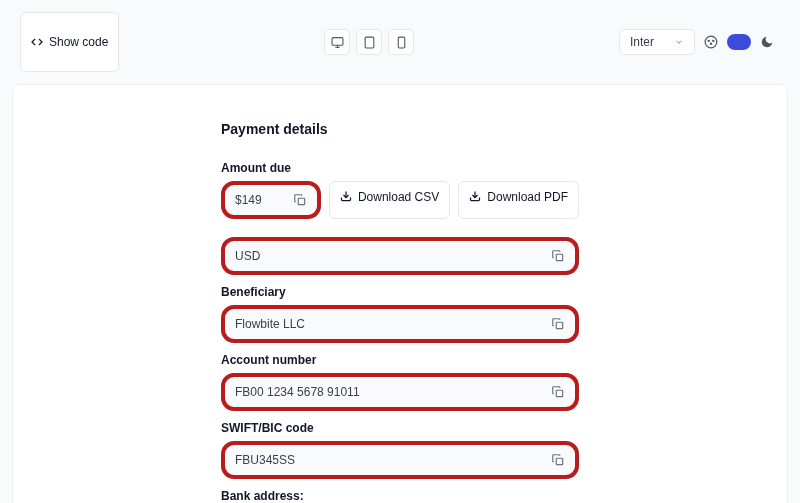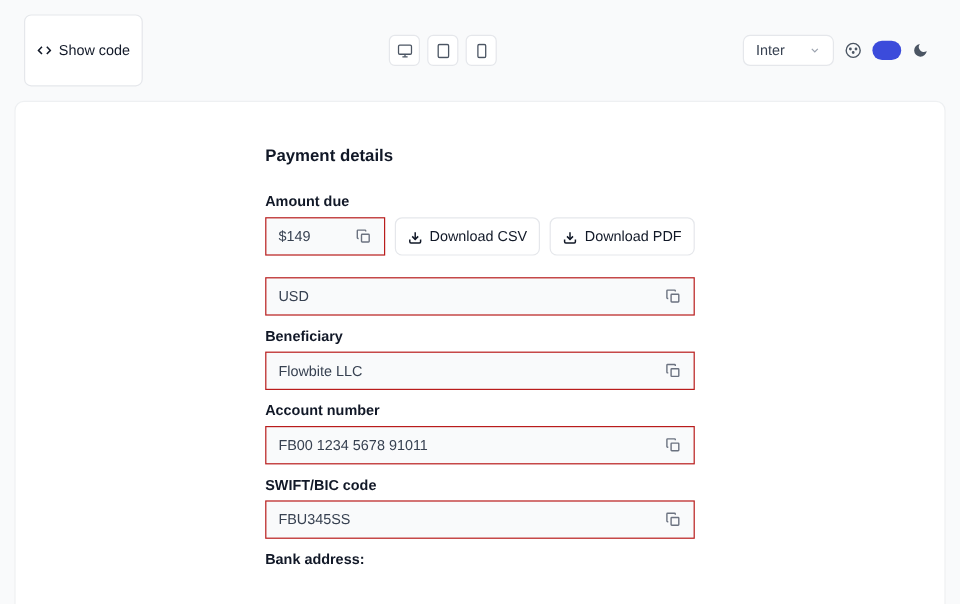--- a/index.html
+++ b/index.html
@@ -13,25 +13,25 @@
 .toolbar-right{display:flex;align-items:center;gap:3px}
 .font-select{display:flex;align-items:center;gap:20px;background:#fff;border:1px solid #e5e7eb;border-radius:6px;padding:5px 10px;font-size:12px;cursor:pointer;color:#374151}
 .chev{color:#9ca3af}
 .icon-btn{width:26px;height:26px;display:flex;align-items:center;justify-content:center;cursor:pointer;color:#4b5563}
 .pill{width:24px;height:16px;background:#3b4bdb;border-radius:8px;cursor:pointer}
 .card{background:#fff;margin:0 12px 12px;border:1px solid #eef0f2;border-radius:8px;padding:36px 28px 28px}
 .inner{max-width:358px;margin:0 auto}
 h2{font-size:14px;font-weight:700;margin-bottom:24px;color:#111827}
 .label{font-size:12px;font-weight:600;color:#111827;margin-bottom:6px;display:block}
 .row{display:flex;gap:8px;margin-bottom:18px}
-.field{flex:1;display:flex;align-items:center;justify-content:space-between;background:#f9fafb;border:1px solid #b91c1c;border-radius:0;padding:8px 10px;font-size:12px;color:#374151}
+.field{flex:1;display:flex;align-items:center;justify-content:space-between;background:#f9fafb;border:4px solid #b91c1c;border-radius:13px;padding:8px 10px;font-size:12px;color:#374151}
 .field.full{width:100%}
 .group{margin-bottom:10px}
 .copy{width:14px;height:14px;color:#6b7280;cursor:pointer;flex-shrink:0}
-.dl-btn{display:flex;align-items:flex-end;gap:6px;background:#fff;border:1px solid #e5e7eb;border-radius:6px;padding:8px 10px;font-size:12px;font-weight:500;cursor:pointer;color:#111827;white-space:nowrap}
+.dl-btn{display:flex;align-items:flex-start;gap:6px;background:#fff;border:1px solid #e5e7eb;border-radius:6px;padding:8px 10px;font-size:12px;font-weight:500;cursor:pointer;color:#111827;white-space:nowrap}
 svg{display:block}
 </style>
 </head>
 <body>
 
 <div class="page">
   <div class="toolbar">
     <div class="toolbar-left">
       <button class="code-btn">
         <span>

